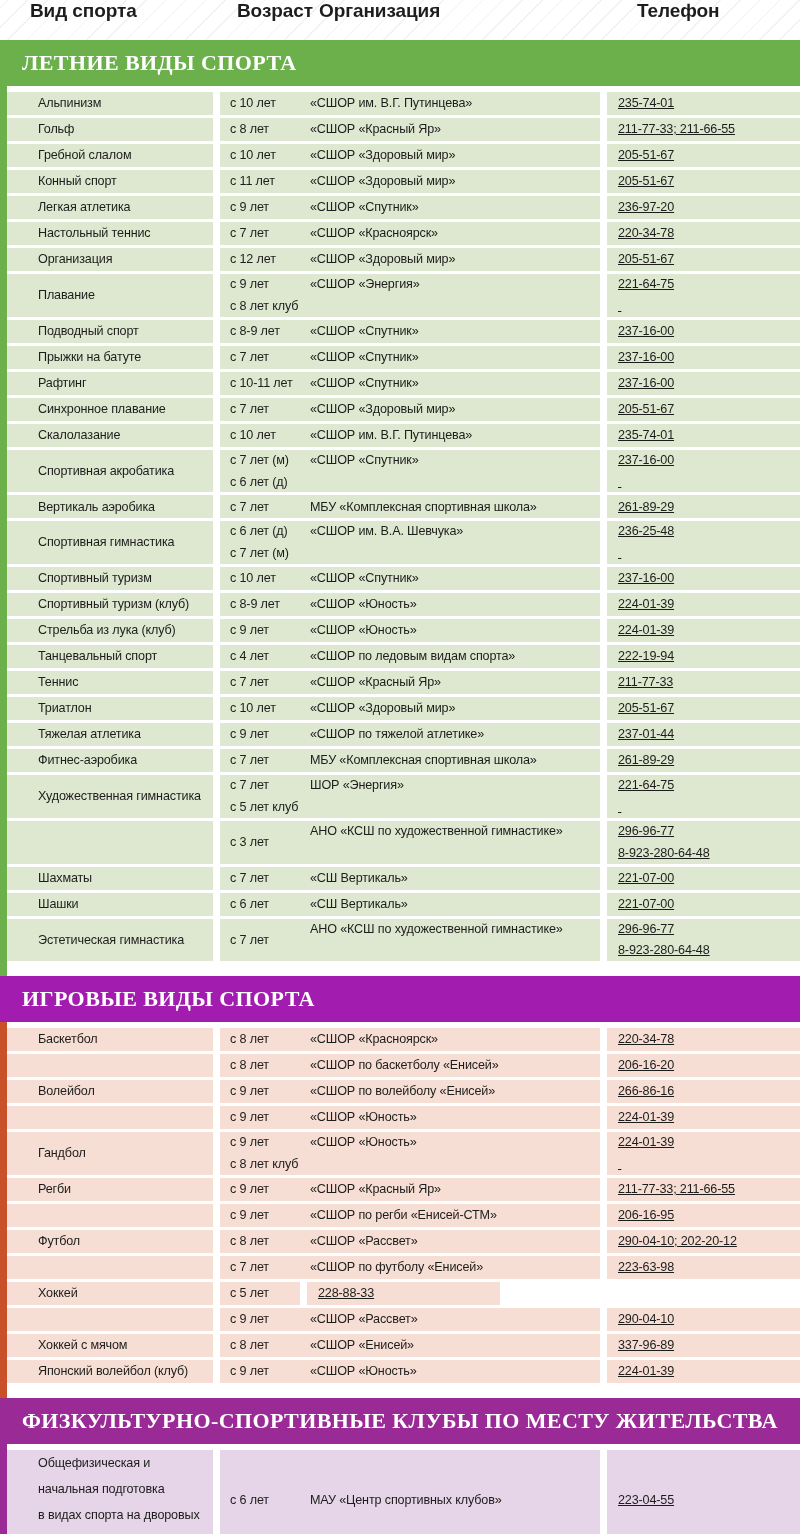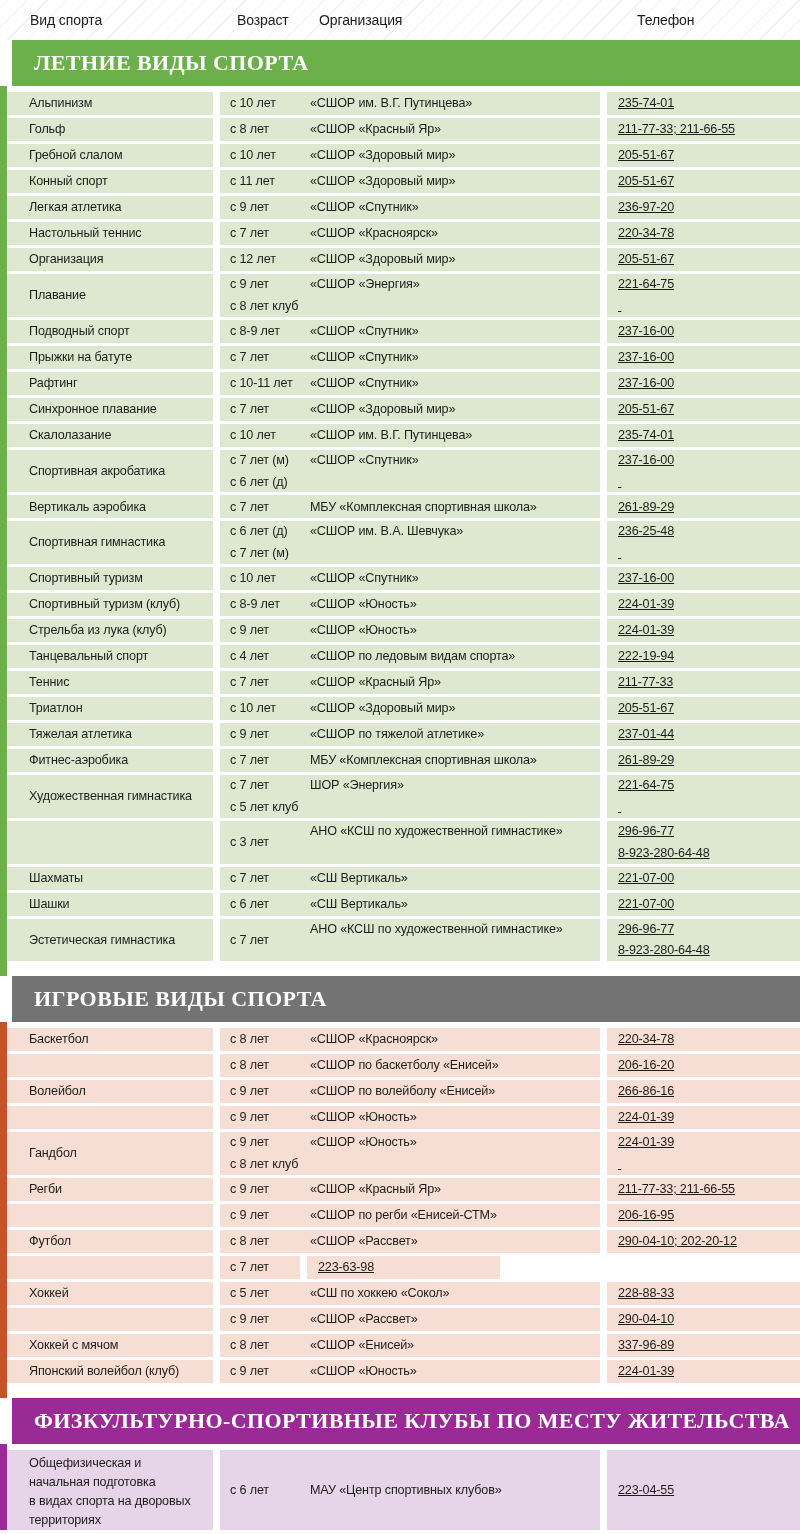--- a/index.html
+++ b/index.html
@@ -24,52 +24,51 @@
     background-image: repeating-linear-gradient(
         -45deg,
         rgba(0,0,0,0.055) 0px,
         rgba(0,0,0,0.055) 1px,
         rgba(0,0,0,0) 1px,
         rgba(0,0,0,0) 14px);
     overflow: hidden;
   }
   .col-header .hcell {
     position: absolute;
-    top: 12px;
-    font-size: 14px;
-    font-weight: normal;
+    top: 0;
+    font-size: 19px;
+    font-weight: bold;
     letter-spacing: -0.1px;
     color: #1d1d1b;
     white-space: nowrap;
   }
   .hc-sport { left: 30px; }
   .hc-age   { left: 237px; }
   .hc-org   { left: 319px; }
   .hc-phone { left: 637px; text-align: center; }
 
   
   .band {
     height: 46px;
     display: flex;
     align-items: center;
     padding-left: 22px;
     box-sizing: border-box;
-    margin-left: 12px;
   }
   .band-title {
     color: #ffffff;
     font-size: 22px;
     font-weight: bold;
     letter-spacing: 0.4px;
     font-family: "Liberation Serif", "DejaVu Serif", serif;
     text-transform: uppercase;
     white-space: nowrap;
   }
   .band.green  { background: #6cb04c; }
-  .band.orange { background: #737373; }
+  .band.orange { background: #a21caf; }
   .band.purple { background: #9a2a96; }
 
   
   .section { position: relative; }
   .section .stripe {
     position: absolute;
     left: 0; top: 0; bottom: 0;
     width: 7px;
   }
   .section.green  .stripe { background: #6cb04c; }
@@ -87,21 +86,21 @@
   }
   .cell {
     box-sizing: border-box;
     display: flex;
     align-items: center;
     font-size: 12.6px;
     line-height: 1.18;
     letter-spacing: -0.15px;
     padding: 3px 0 3px 0;
   }
-  .c-sport { width: 213px; padding-left: 29px; flex: 0 0 213px; }
+  .c-sport { width: 213px; padding-left: 38px; flex: 0 0 213px; }
   .c-gap1  { width: 7px;   flex: 0 0 7px;   background: #ffffff !important; }
   .c-age   { width: 80px;  padding-left: 10px; flex: 0 0 80px; }
   .c-org   { width: 300px; padding-left: 10px; flex: 0 0 300px; }
   .c-gap2  { width: 7px;   flex: 0 0 7px;   background: #ffffff !important; }
   .c-phone { width: 193px; padding-left: 11px; flex: 0 0 193px; text-decoration: underline; }
 
   
   .section.green  .cell { background: #dee8d1; }
   .section.orange .cell { background: #f7ded4; }
   .section.purple .cell { background: #e6d5e8; }
@@ -109,21 +108,21 @@
   
   .row.sub .c-sport { color: transparent; }
 
   
   .cell.multi { flex-direction: column; align-items: flex-start; justify-content: center; }
   .cell.multi .ln { display: block; }
   .cell.multi .ln + .ln { margin-top: 7px; }
 
   .c-sport.wrap { align-items: flex-start; flex-direction: column; justify-content: flex-start; padding-top: 6px; }
   .c-sport.wrap .ln { display: block; }
-  .c-sport.wrap .ln + .ln { margin-top: 4px; }
+  .c-sport.wrap .ln + .ln { margin-top: 11px; }
 
   .tail { height: 12px; }
 </style>
 </head>
 <body>
 
 <div class="col-header">
   <span class="hcell hc-sport">Вид спорта</span>
   <span class="hcell hc-age">Возраст</span>
   <span class="hcell hc-org">Организация</span>
@@ -496,28 +495,28 @@
           <div class="cell c-gap1"></div>
           <div class="cell c-age">с 8 лет</div>
           <div class="cell c-org">«СШОР «Рассвет»</div>
           <div class="cell c-gap2"></div>
           <div class="cell c-phone">290-04-10; 202-20-12</div>
         </div>
         <div class="row sub">
           <div class="cell c-sport"></div>
           <div class="cell c-gap1"></div>
           <div class="cell c-age">с 7 лет</div>
+          <div class="cell c-org">«СШОР по футболу «Енисей»</div>
           <div class="cell c-gap2"></div>
           <div class="cell c-phone">223-63-98</div>
         </div>
         <div class="row">
           <div class="cell c-sport">Хоккей</div>
           <div class="cell c-gap1"></div>
           <div class="cell c-age">с 5 лет</div>
-          <div class="cell c-org">«СШ по хоккею «Сокол»</div>
           <div class="cell c-gap2"></div>
           <div class="cell c-phone">228-88-33</div>
         </div>
         <div class="row sub">
           <div class="cell c-sport"></div>
           <div class="cell c-gap1"></div>
           <div class="cell c-age">с 9 лет</div>
           <div class="cell c-org">«СШОР «Рассвет»</div>
           <div class="cell c-gap2"></div>
           <div class="cell c-phone">290-04-10</div>

